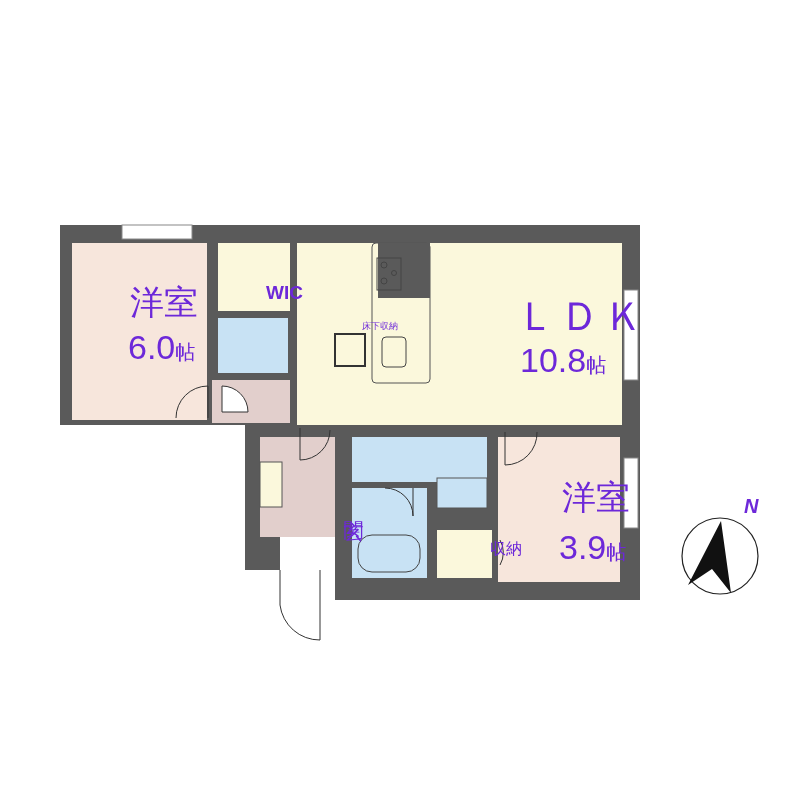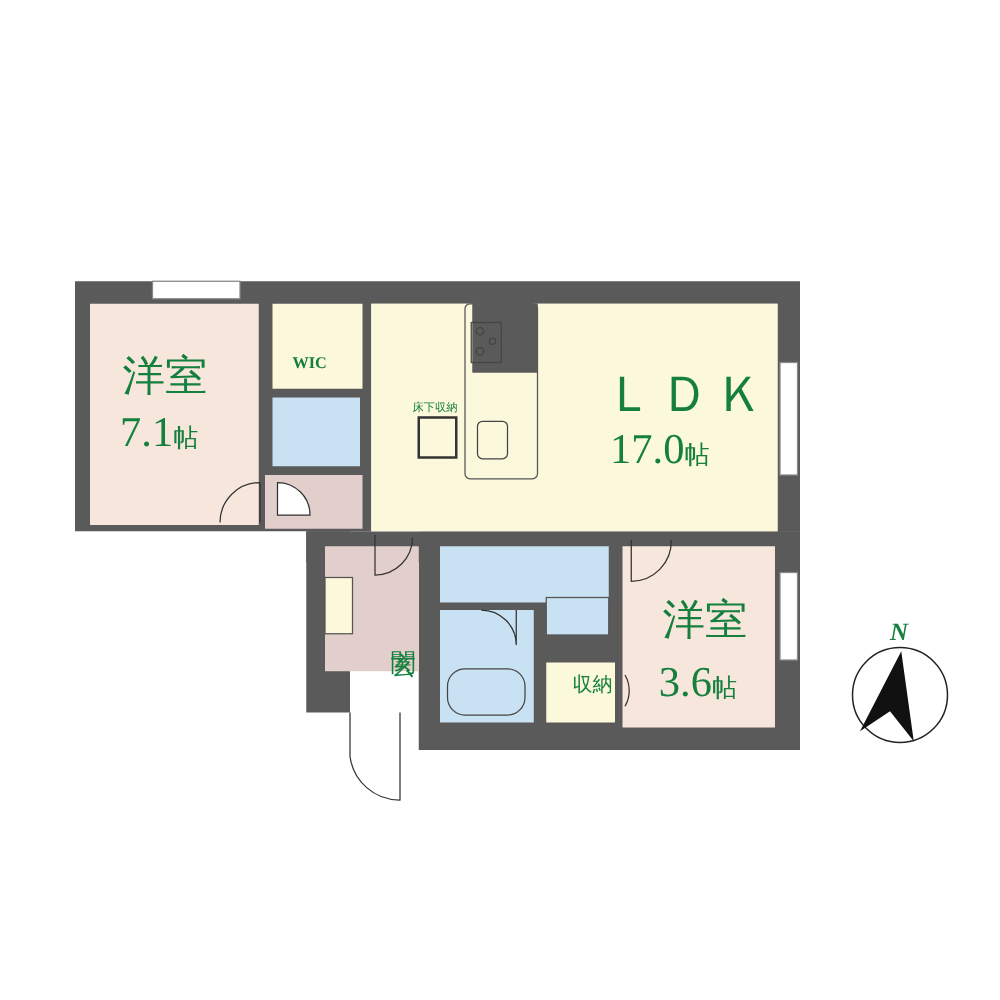--- a/index.html
+++ b/index.html
@@ -1,18 +1,18 @@
 <!DOCTYPE html>
 <html><head>
 <meta charset="utf-8">
 <style>
 html,body{margin:0;padding:0;background:#fff;}
 body{width:800px;height:800px;position:relative;overflow:hidden;font-family:"DejaVu Sans",sans-serif;}
 svg{position:absolute;left:0;top:0;}
-.lbl{position:absolute;color:#15803d;font-family:Liberation Serif, serif;line-height:1;white-space:nowrap;}
+.lbl{position:absolute;color:#6d28d9;font-family:Liberation Sans, sans-serif;line-height:1;white-space:nowrap;margin-left:32px;}
 .big{font-size:34px;}
 .num{font-size:34px;}
 .small{font-size:9px;}
 .unit{font-size:20px;}
 </style>
 </head>
 <body>
 
 <svg width="800" height="800" viewBox="0 0 800 800">
 
@@ -62,27 +62,27 @@
   </g>
 
   <g>
     <circle cx="720" cy="556" r="38" fill="none" stroke="#222" stroke-width="1.2"></circle>
     <polygon points="721,521 688,585 712,569 731,593" fill="#111"></polygon>
   </g>
 </svg>
 
 <div class="lbl big" style="left:98px;top:285px;">洋室</div>
 <div class="lbl" style="left:96px;top:330px;">
-  <span class="num">7.1</span><span class="unit">帖</span>
+  <span class="num">6.0</span><span class="unit">帖</span>
 </div>
-<div class="lbl" style="left:234px;top:283px;font-size:13px;font-weight:bold;">WIC</div>
+<div class="lbl" style="left:234px;top:283px;font-size:19px;font-weight:bold;">WIC</div>
 <div class="lbl small" style="left:330px;top:322px;">床下収納</div>
 <div class="lbl" style="left:484px;top:296px;font-size:40px;letter-spacing:4px;">ＬＤＫ</div>
 <div class="lbl" style="left:488px;top:343px;">
-  <span class="num">17.0</span><span class="unit">帖</span>
+  <span class="num">10.8</span><span class="unit">帖</span>
 </div>
 <div class="lbl" style="left:312px;top:505px;font-size:20px;writing-mode:vertical-rl;">玄関</div>
 <div class="lbl" style="left:458px;top:541px;font-size:16px;">収納</div>
 <div class="lbl big" style="left:530px;top:480px;">洋室</div>
 <div class="lbl" style="left:527px;top:530px;">
-  <span class="num">3.6</span><span class="unit">帖</span>
+  <span class="num">3.9</span><span class="unit">帖</span>
 </div>
 <div class="lbl" style="left:712px;top:496px;font-size:20px;font-weight:bold;font-style:italic;">N</div>
 
 </body></html>

